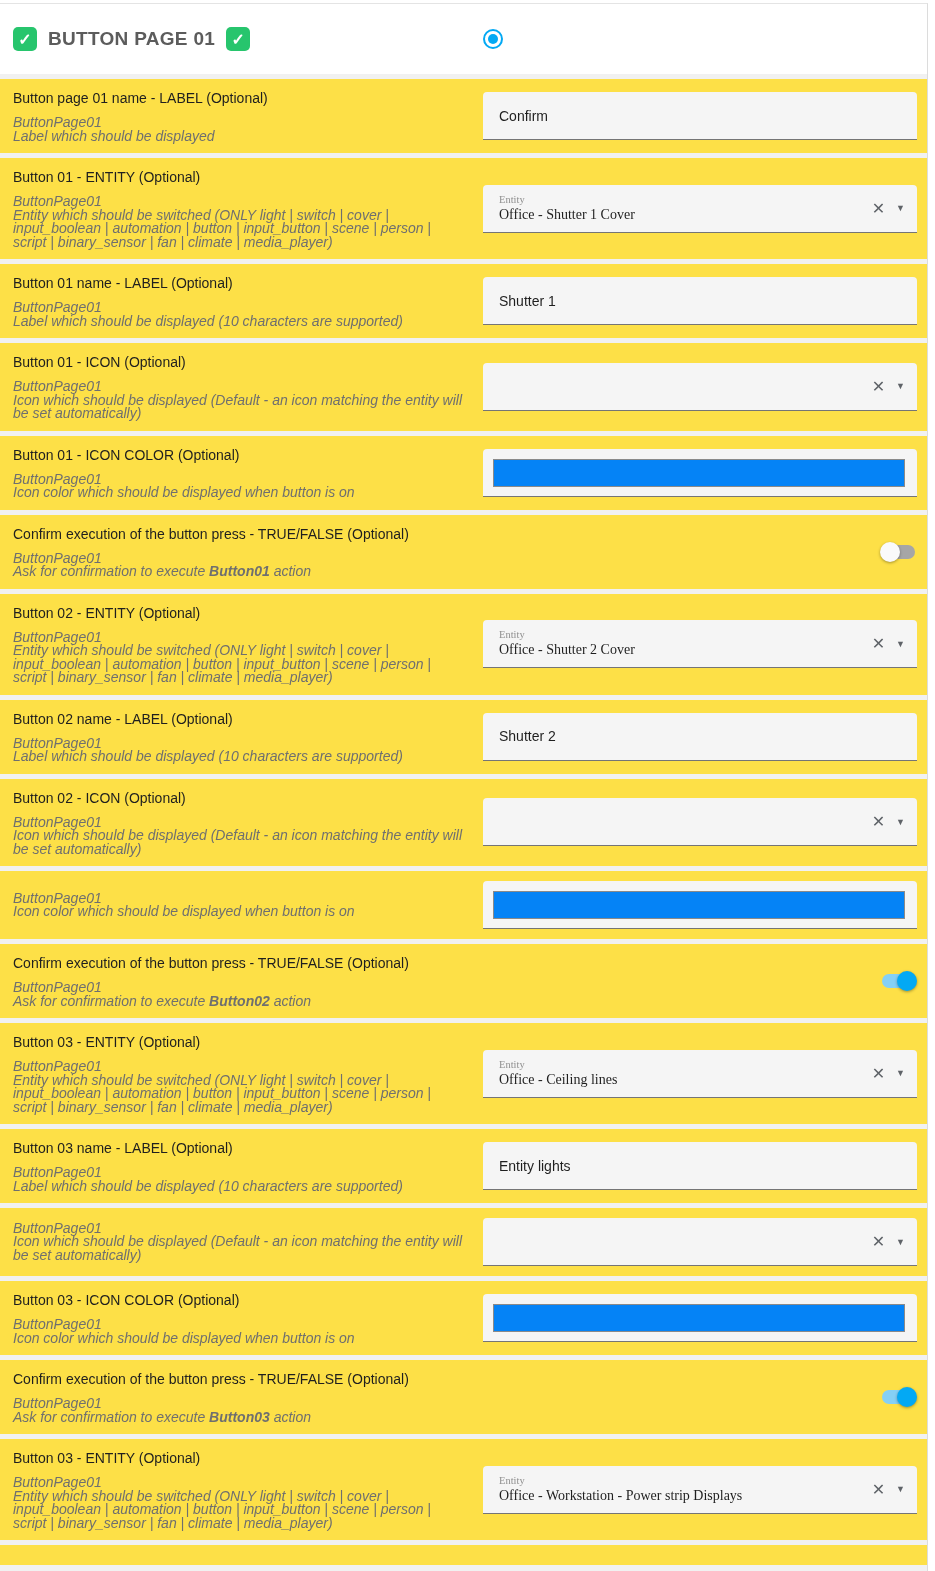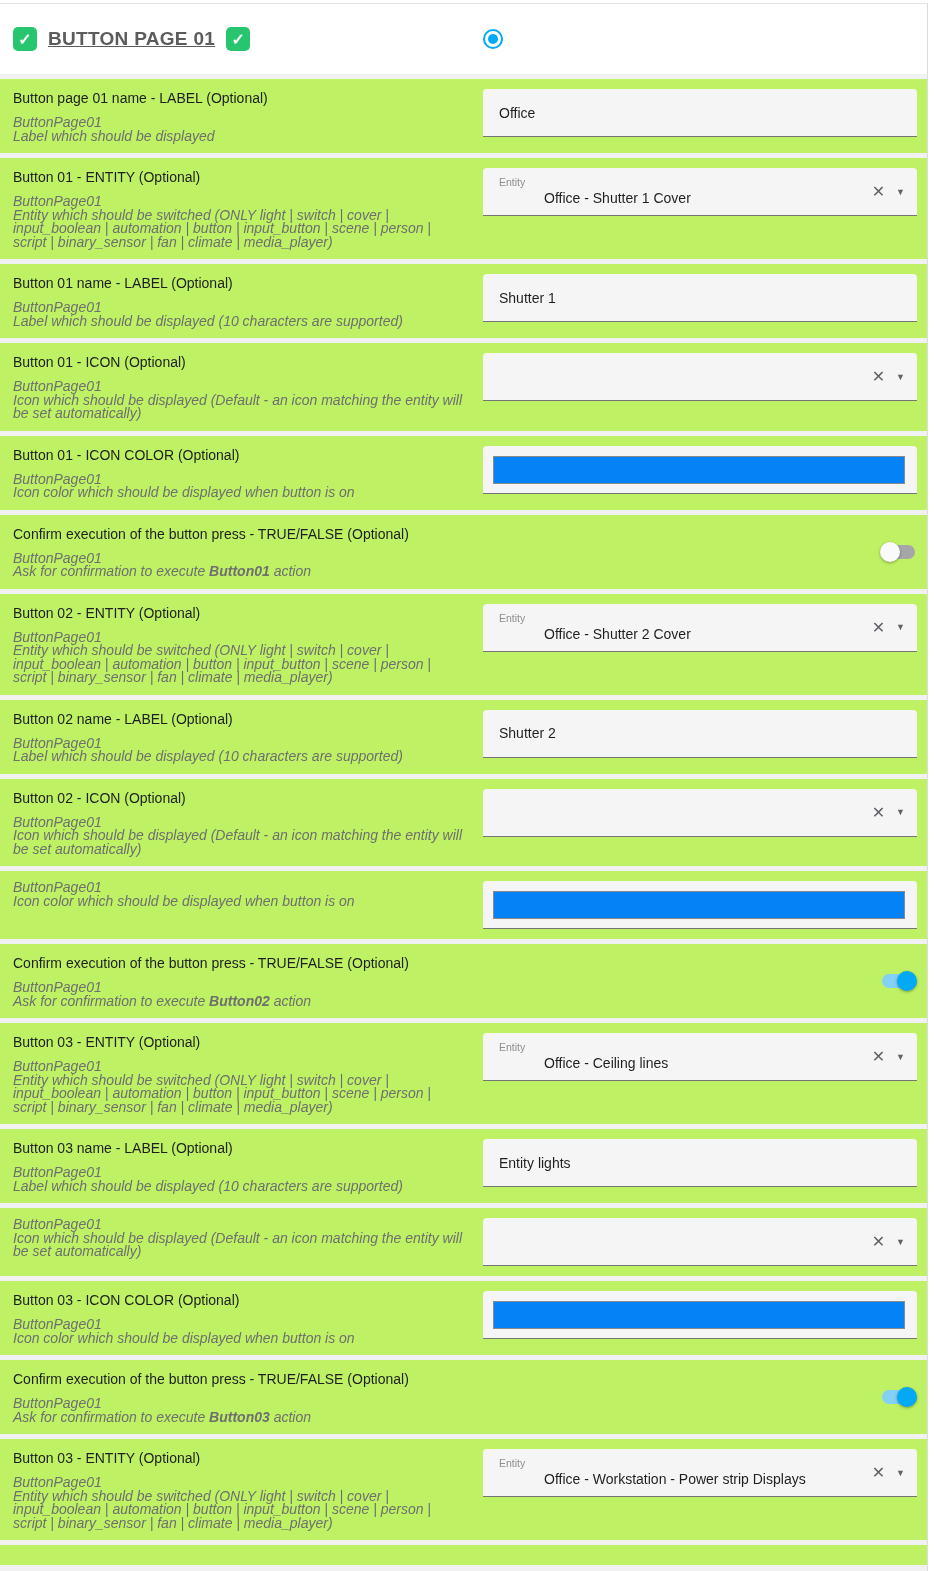--- a/index.html
+++ b/index.html
@@ -7,44 +7,44 @@
               font-family:"Liberation Sans", sans-serif; }
   .page { width:928px; margin-top:3px; border-top:1px solid #e4e4e4;
           border-right:1px solid #dcdcdc; background:#f1f1f1; min-height:1568px; }
 
   
   header { background:#fff; height:70px; display:flex; align-items:center;
            padding-left:13px; position:relative; }
   .check { width:24px; height:24px; border-radius:5px; background:var(--check-green,#27c56d);
            color:#fff; font-weight:bold; font-size:16px; display:inline-flex;
            align-items:center; justify-content:center; }
-  h1 { font-size:19px; font-weight:bold; color:#5c5c5c; letter-spacing:.3px; margin:0 11px;text-decoration:underline; }
+  h1 { font-size:19px; font-weight:bold; color:#5c5c5c; letter-spacing:.3px; margin:0 11px; }
   .radio { position:absolute; left:483px; top:50%; transform:translateY(-50%);
            width:20px; height:20px; border:2px solid var(--accent-blue,#03a9f4);
            border-radius:50%; display:flex; align-items:center; justify-content:center; }
   .radio-dot { width:10px; height:10px; border-radius:50%; background:var(--accent-blue,#03a9f4); }
 
   
-  .row { background:#bef264; margin-top:5px; padding:10px 10px 10px 13px;
-         display:flex; position:relative; }
+  .row { background:#fde047; margin-top:5px; padding:10px 10px 10px 13px;
+         display:flex; position:relative;align-items:center; }
   .row-text { width:455px; flex:none; margin-right:15px; }
   .row-label { font-size:14px; line-height:18px; color:#1f1f1f; margin-bottom:9px; }
   .row-sub, .row-desc { font-size:14px; line-height:13.5px; color:#6f6f6f; font-style:italic; }
   .row-desc b { font-weight:bold; }
   .row-field { flex:1; }
 
   .field { background:#f5f5f5; border-radius:4px 4px 0 0;
            border-bottom:1px solid #757575; height:48px; position:relative; }
   .input { display:flex; align-items:center; padding-left:16px; }
   .input-value { font-size:14px; color:#1f1f1f; }
 
   .select { display:flex; align-items:center; }
-  .select-text { padding-left:16px; display:flex; flex-direction:column; justify-content:center; }
+  .select-text { padding-left:16px; display:flex; flex-direction:column; justify-content:center;font-family:Liberation Serif, serif; }
   .select-mini { font-size:10.5px; color:#8f8f8f; line-height:13px; }
-  .select-value { font-size:14px; color:#1f1f1f; line-height:18px;margin-left:45px; }
+  .select-value { font-size:14px; color:#1f1f1f; line-height:18px; }
   .select-icons { position:absolute; right:12px; top:0; height:100%;
                   display:flex; align-items:center; gap:11px; }
   .icon-x { font-size:16px; color:#5f6368; cursor:pointer; }
   .icon-caret { font-size:9px; color:#5f6368; cursor:pointer; }
 
   .colorfield { padding:10px 12px 9px 10px; }
   .swatch { height:28px; border:1px solid #8a8a8a; }
 
   .switch { position:absolute; right:10px; top:50%; transform:translateY(-50%);
             width:37px; height:20px; cursor:pointer; }
@@ -70,21 +70,21 @@
   </header>
   <div id="rows">
       <section class="row">
         <div class="row-text">
       <div class="row-label">Button page 01 name - LABEL (Optional)</div>
       <div class="row-sub">ButtonPage01</div>
       <div class="row-desc"><span>Label which should be displayed</span><b></b><span></span></div>
     </div>
     <div class="row-field">
           <div class="field input">
-      <span class="input-value">Office</span>
+      <span class="input-value">Confirm</span>
           </div>
         </div>
       </section>
       <section class="row">
         <div class="row-text">
       <div class="row-label">Button 01 - ENTITY (Optional)</div>
       <div class="row-sub">ButtonPage01</div>
       <div class="row-desc"><span>Entity which should be switched (ONLY light | switch | cover | input_boolean | automation | button | input_button | scene | person | script | binary_sensor | fan | climate | media_player)</span><b></b><span></span></div>
     </div>
     <div class="row-field">

